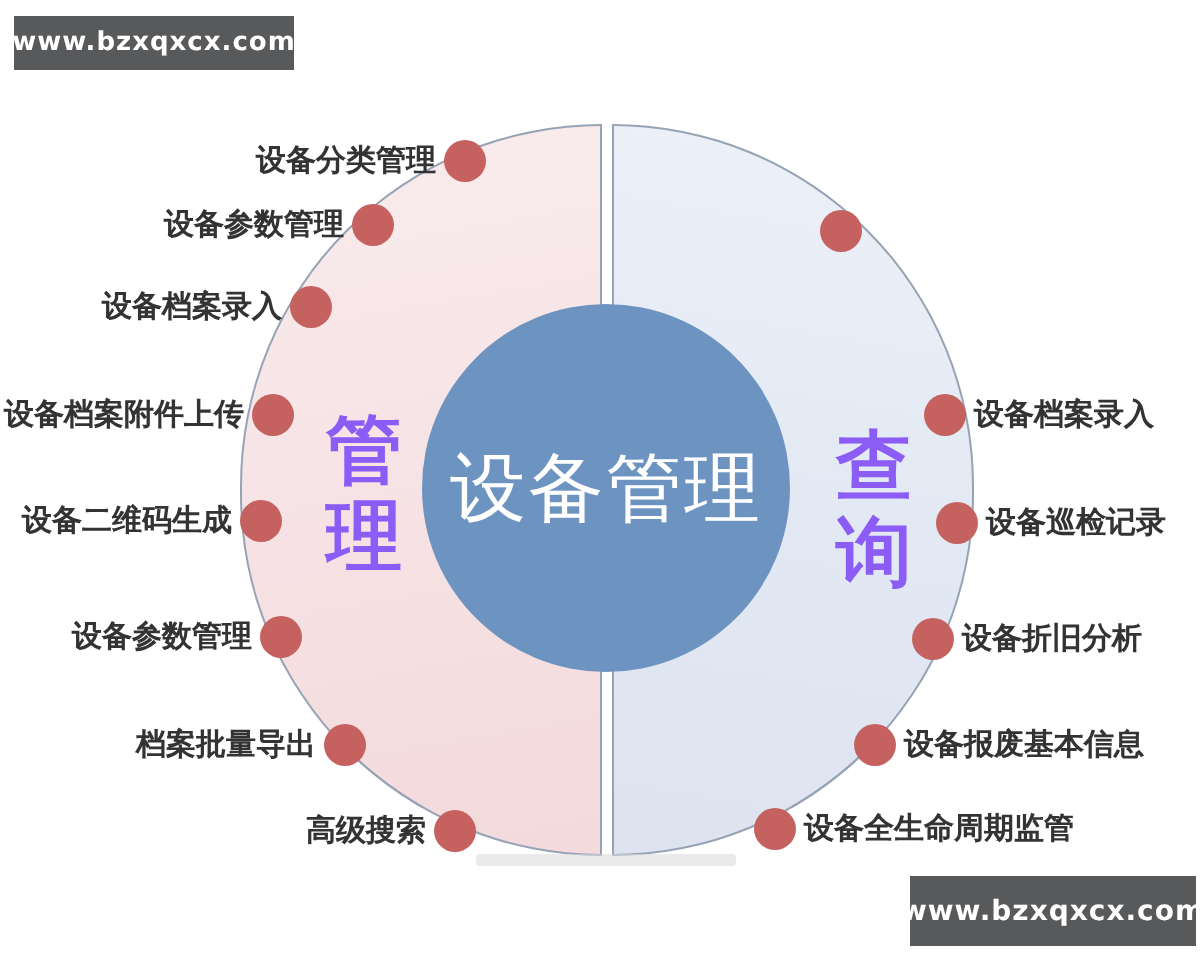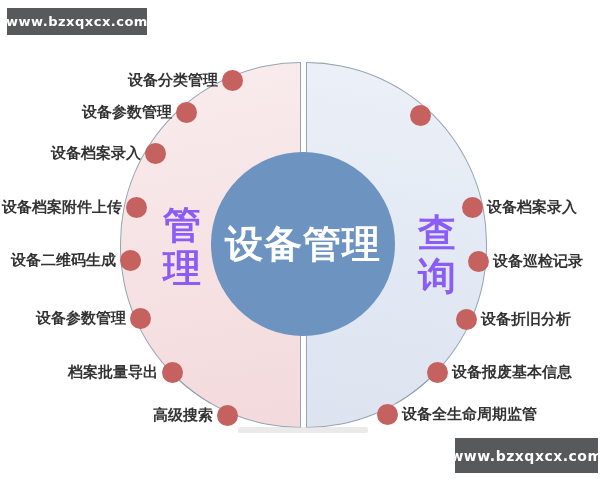--- a/index.html
+++ b/index.html
@@ -68,21 +68,21 @@
     height: 184px;
     border-radius: 50%;
     background: #6d93c0;
     display: flex;
     align-items: center;
     justify-content: center;
   }
   .center-title {
     color: #ffffff;
     font-size: 38px;
-    font-weight: bold;
+    font-weight: normal;
     letter-spacing: 1px;
     white-space: nowrap;
   }
 
   
   .section-label {
     position: absolute;
     width: 34px;
     font-size: 38px;
     font-weight: bold;

